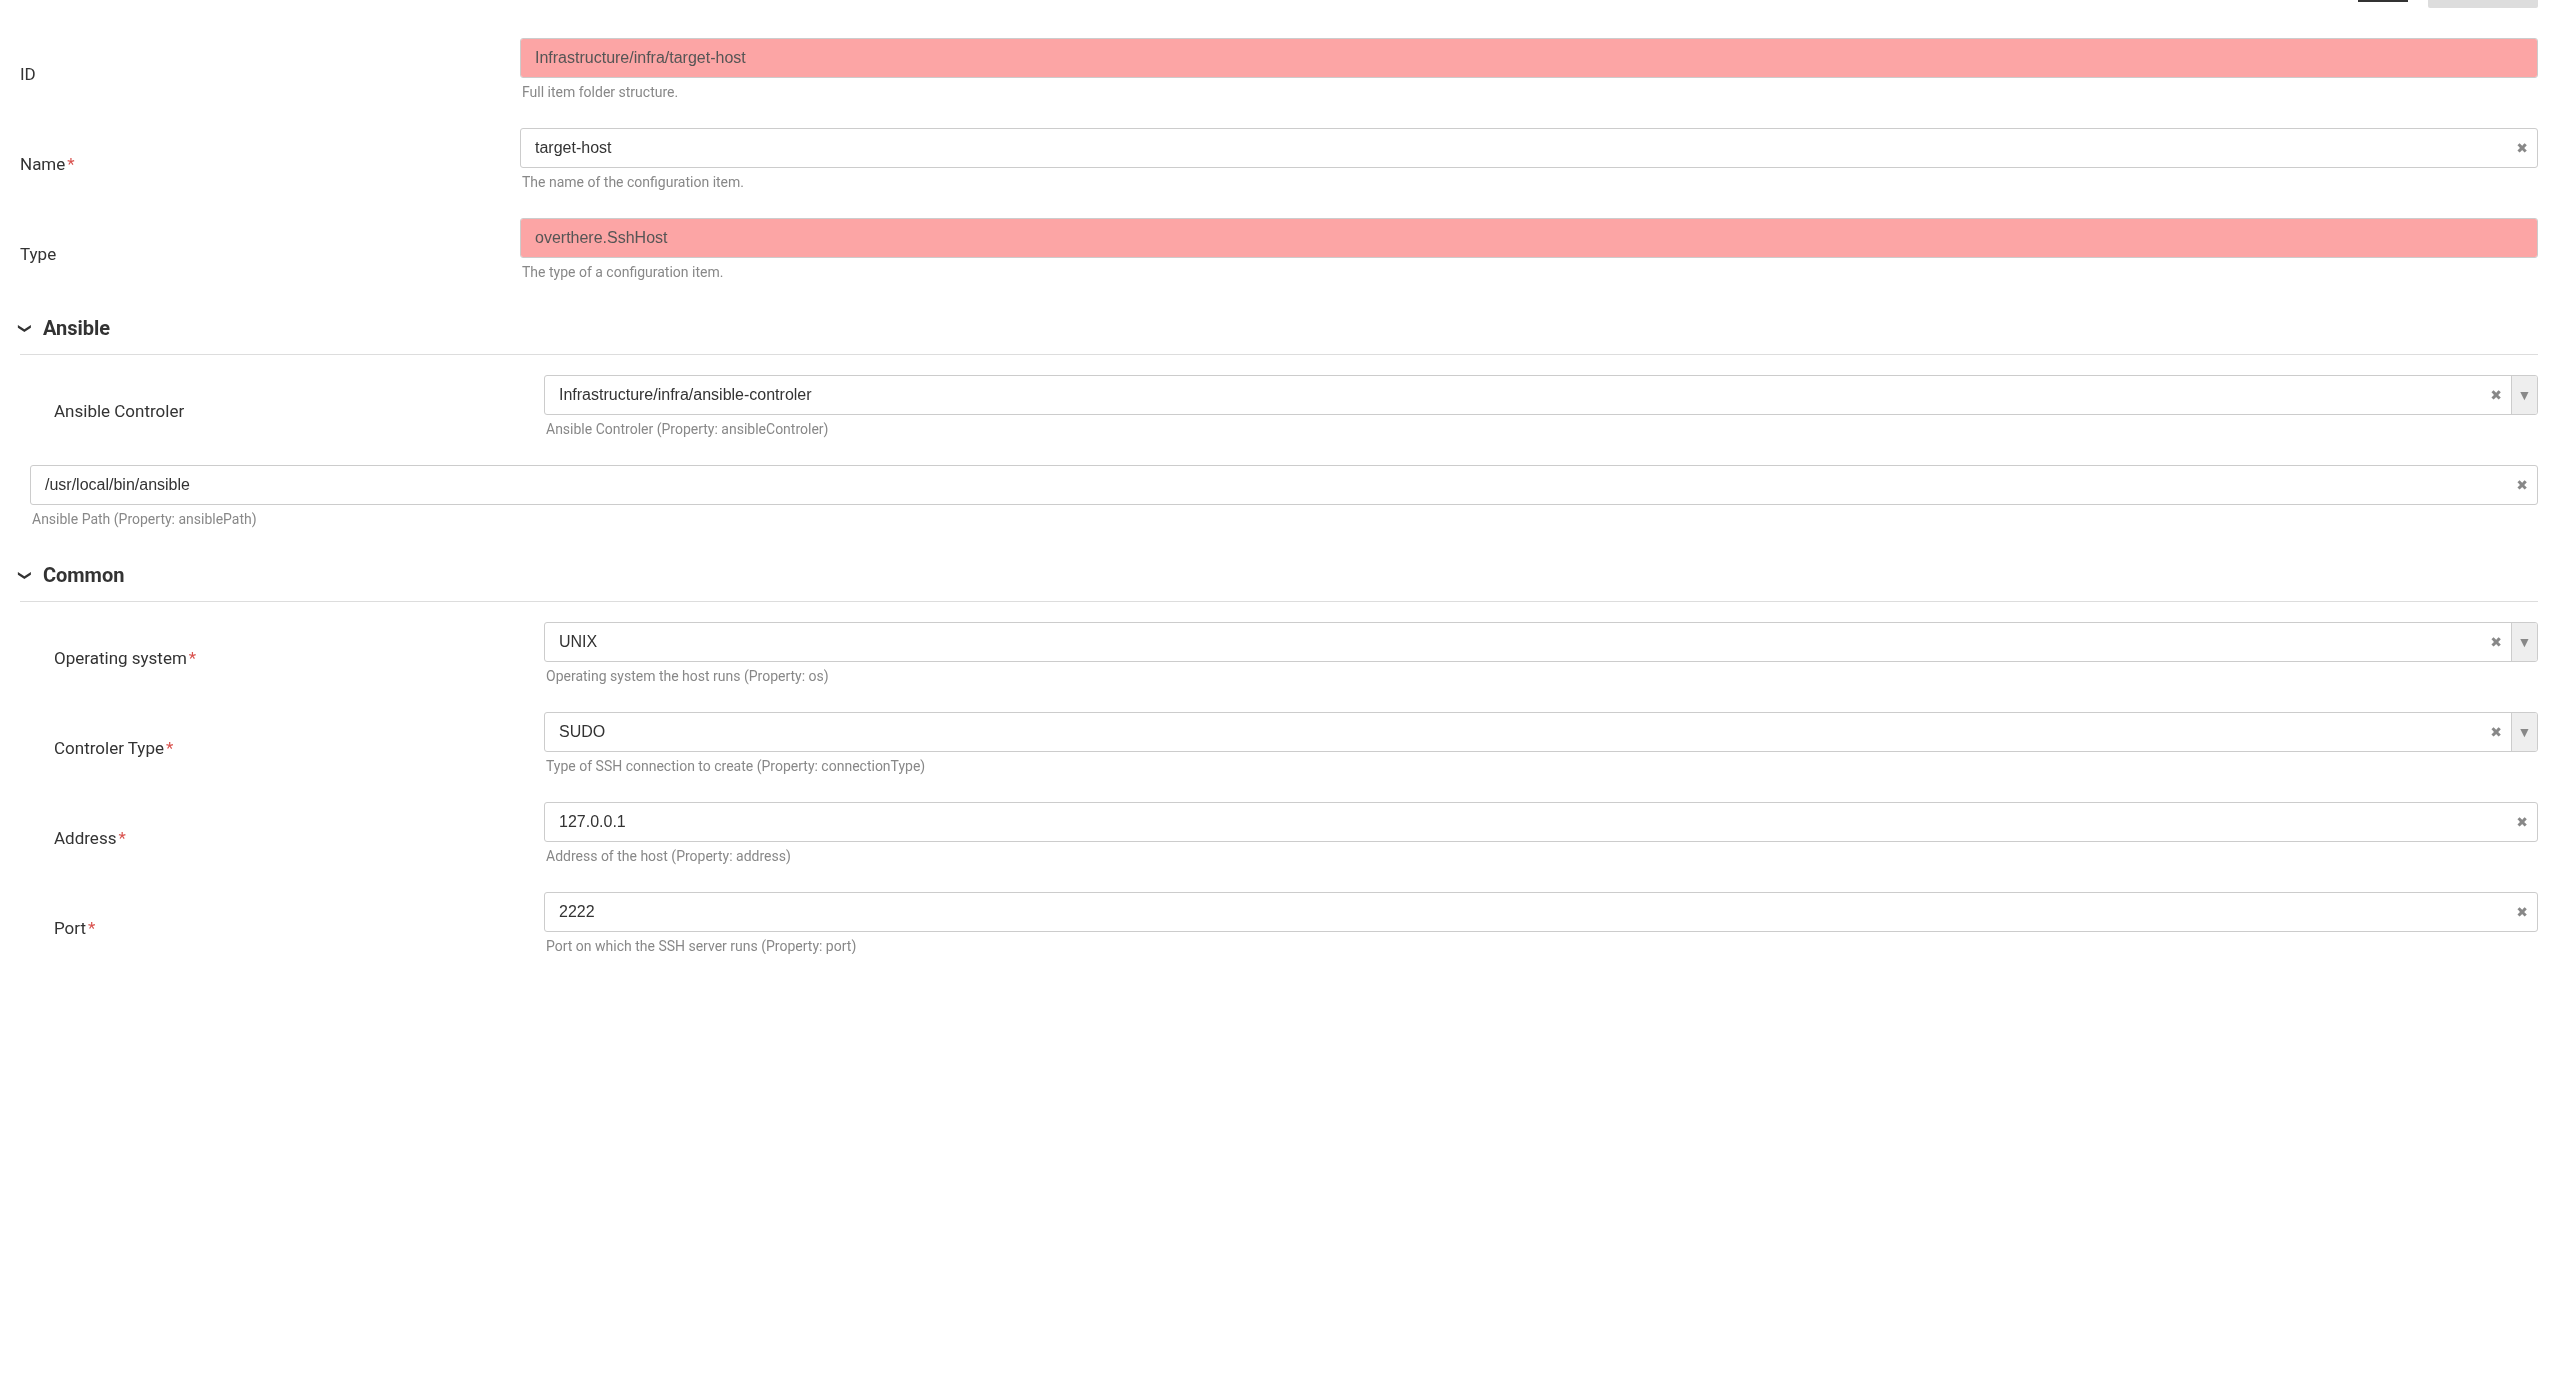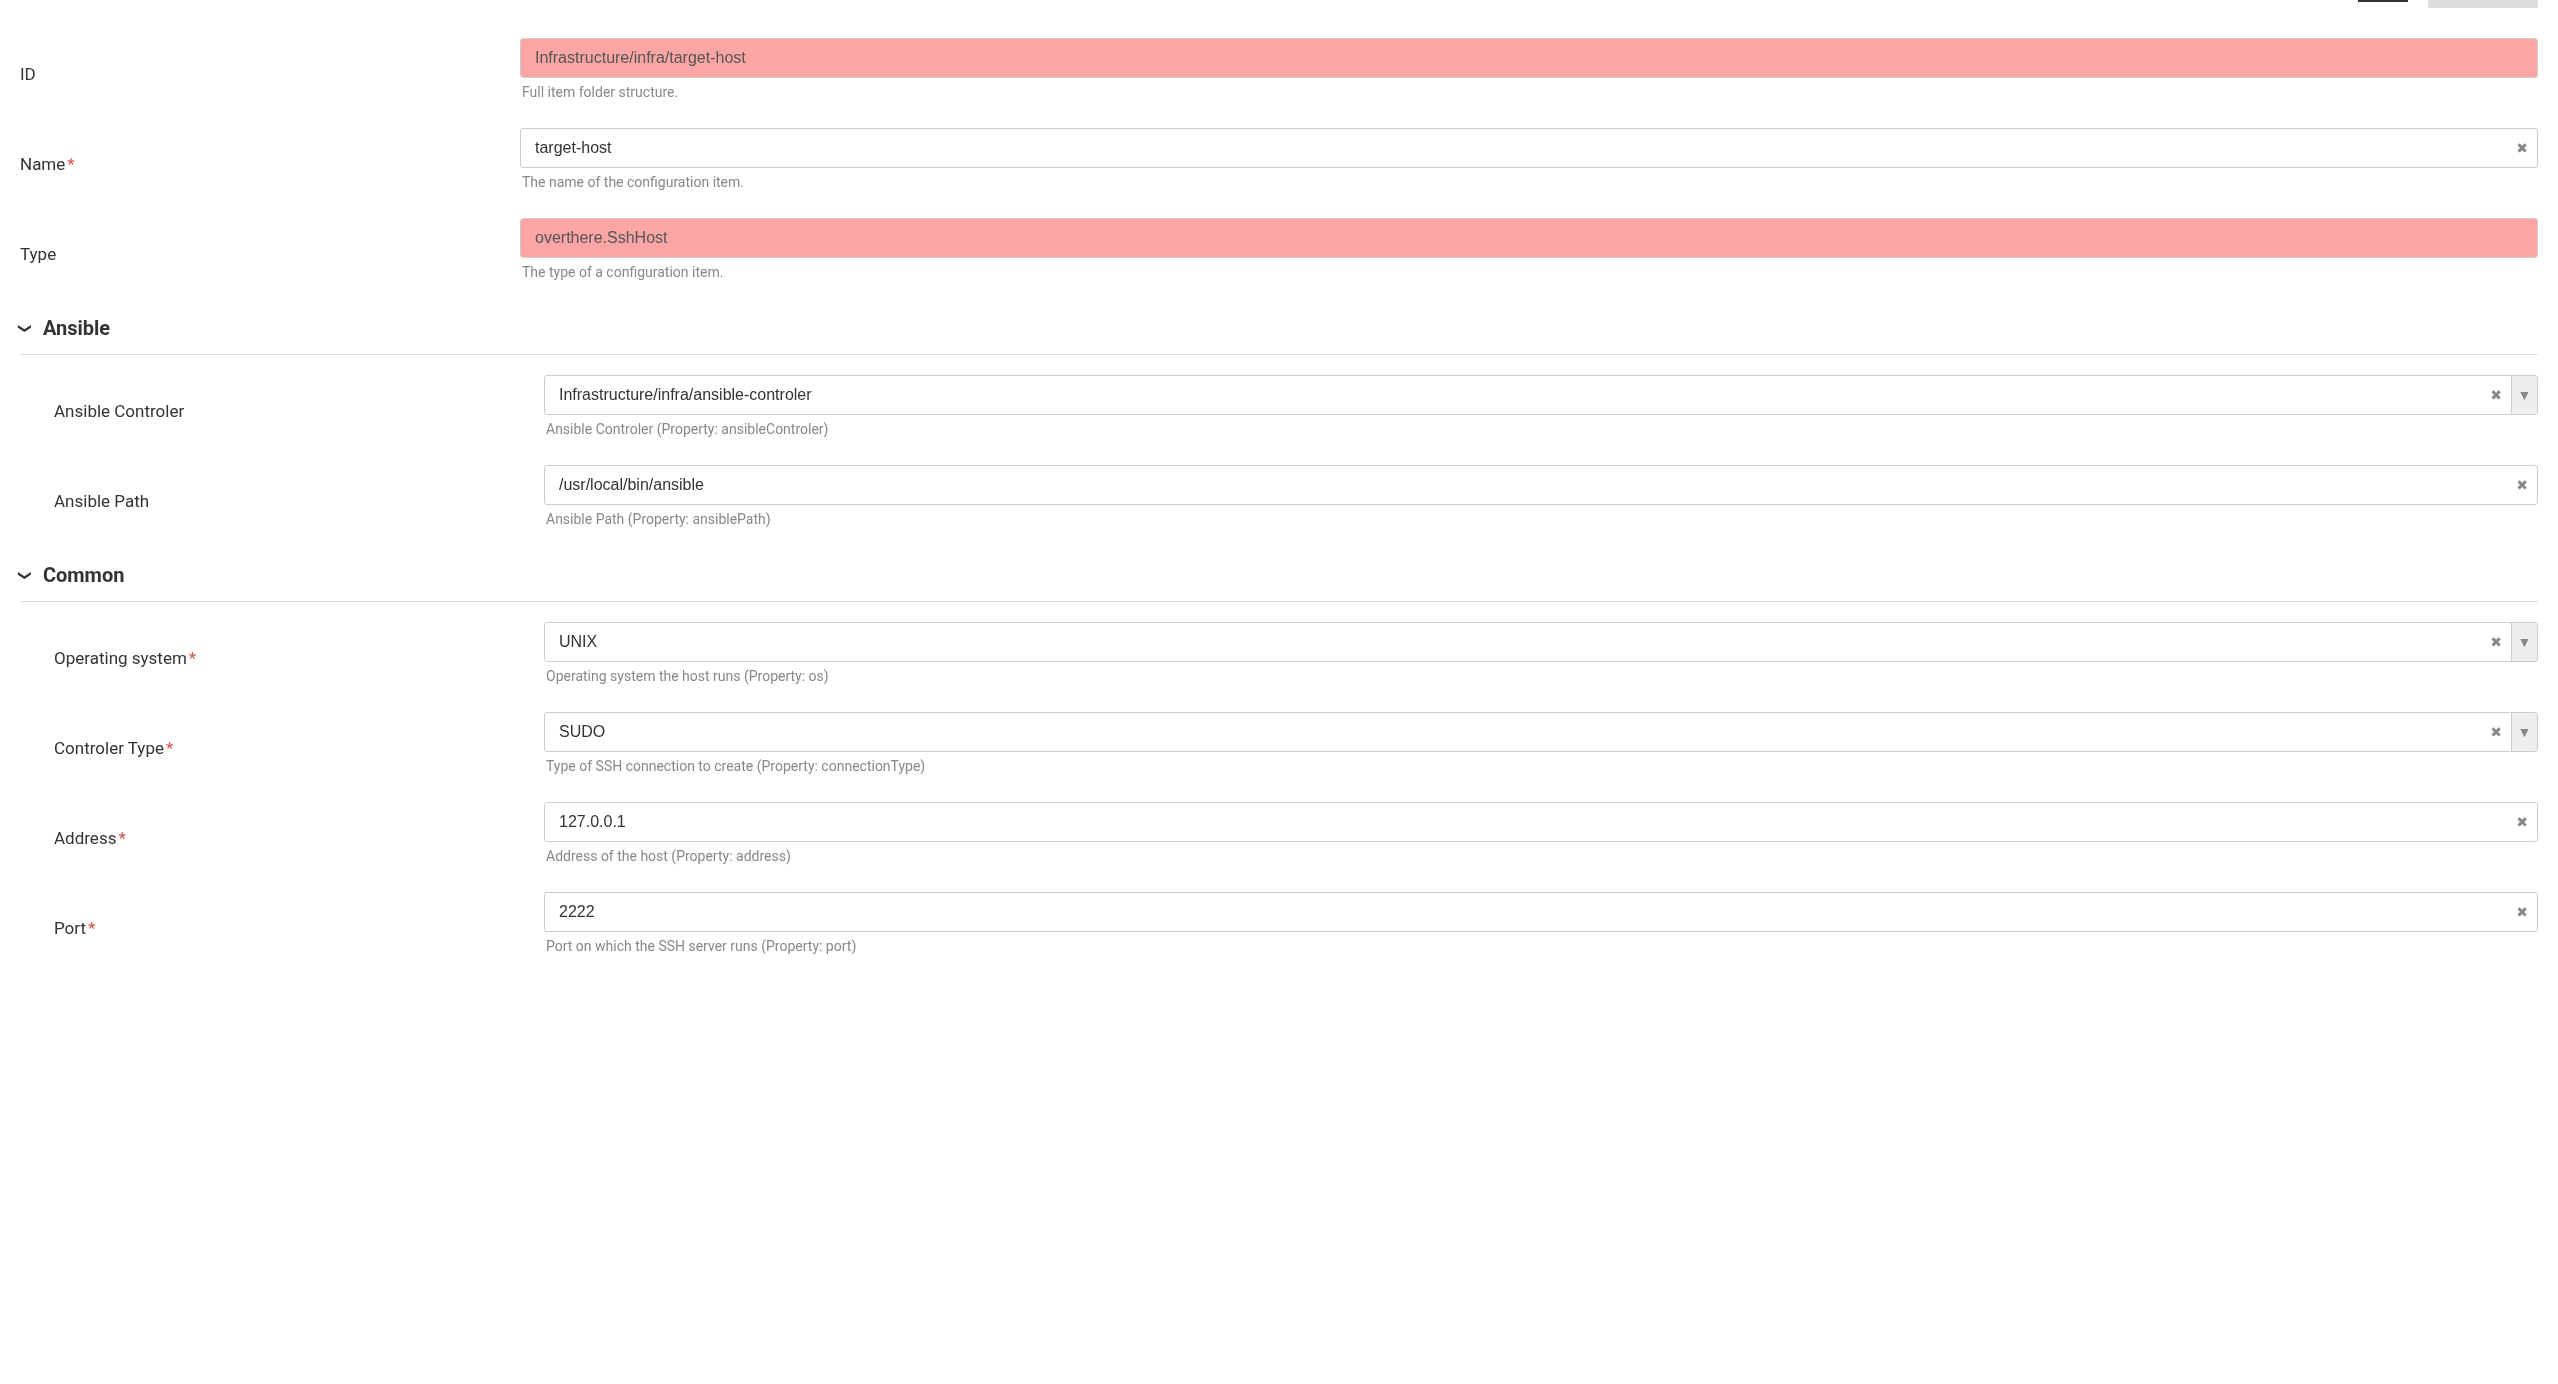--- a/index.html
+++ b/index.html
@@ -196,23 +196,20 @@
         <div class="input-group">
           <input type="text" value="Infrastructure/infra/ansible-controler" style="">
           <span class="input-btn clear">✖</span>
           <span class="input-btn dropdown">▼</span>
         </div>
         <div class="help-text">Ansible Controler (Property: ansibleControler)</div>
       </div>
     </div>
 
     <div class="form-row">
-      <div class="form-label">
-        <span>Ansible Path</span>
-      </div>
       <div class="form-control-wrap">
         <div class="input-group">
           <input type="text" value="/usr/local/bin/ansible" style="">
           <span class="input-btn clear">✖</span>
         </div>
         <div class="help-text">Ansible Path (Property: ansiblePath)</div>
       </div>
     </div>
 
   </div>

